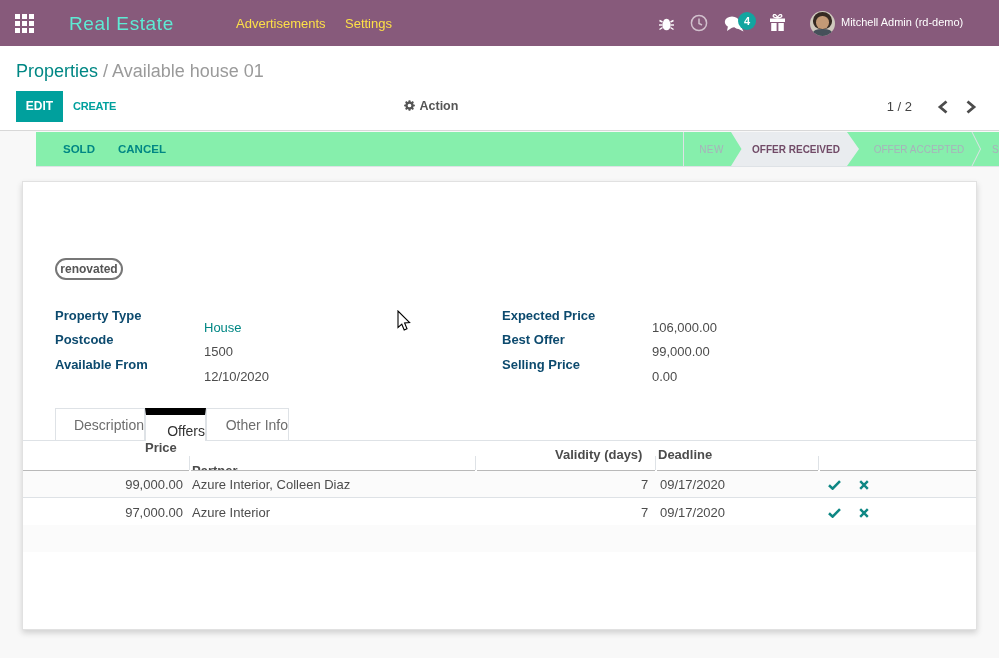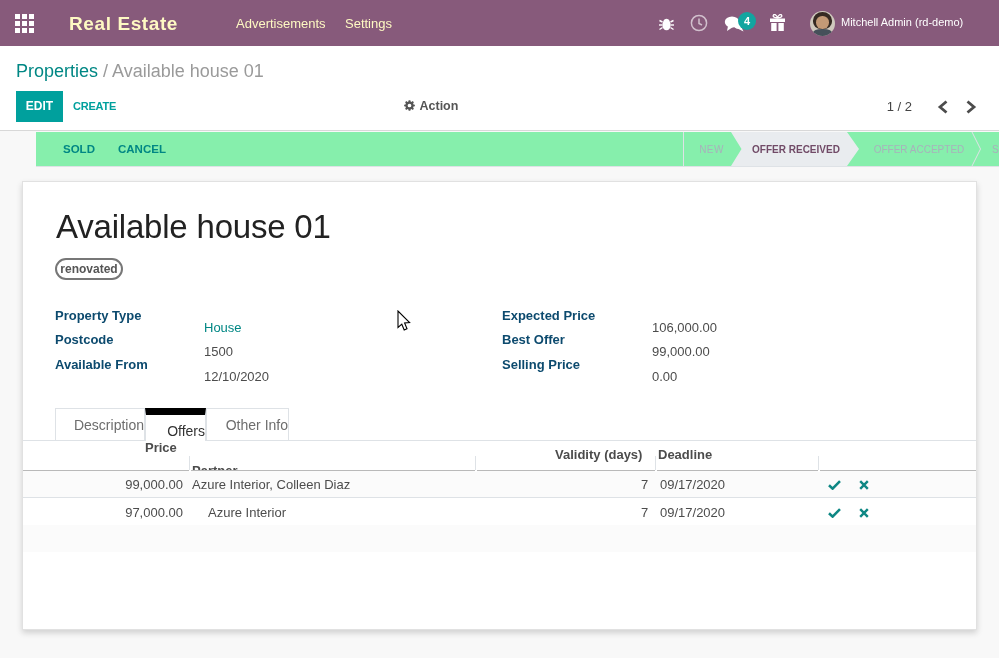--- a/index.html
+++ b/index.html
@@ -4,22 +4,22 @@
 <style>
 * { margin:0; padding:0; box-sizing:border-box; }
 html,body { width:999px; height:658px; overflow:hidden; }
 body { font-family:"Liberation Sans", sans-serif; background:#f8f8f8; position:relative; }
 .abs { position:absolute; }
 
 
 #navbar { position:absolute; left:0; top:0; width:999px; height:46px; background:#875A7B; box-shadow:0 1px 2px rgba(0,0,0,0.3); }
 #grid-icon { position:absolute; left:15px; top:14px; width:19px; height:19px; display:grid; grid-template-columns:5px 5px 5px; grid-template-rows:5px 5px 5px; gap:2px; }
 #grid-icon div { background:#fff; }
-#brand { position:absolute; left:69px; top:13px; font-size:19px; font-weight:bold; color:#fef9c3; letter-spacing:0.6px; }
-.topmenu { position:absolute; top:16px; font-size:13px; color:#fef9c3; }
+#brand { position:absolute; left:69px; top:13px; font-size:19px; font-weight:normal; color:#5eead4; letter-spacing:0.6px; }
+.topmenu { position:absolute; top:16px; font-size:13px; color:#fde047; }
 
 
 #cp { position:absolute; left:0; top:46px; width:999px; height:85px; background:#fff; border-bottom:1px solid #d8d8d8; }
 #breadcrumb { position:absolute; left:16px; top:15px; font-size:18px; color:#9a9a9a; }
 #breadcrumb a { color:#008784; text-decoration:none; }
 #btn-edit { position:absolute; left:16px; top:45px; width:47px; height:31px; background:#00A09D; color:#fff; font-size:12px; font-weight:bold; text-align:center; line-height:31px; }
 #btn-create { position:absolute; left:73px; top:45px; height:31px; color:#00A09D; font-size:11px; font-weight:bold; line-height:31px; letter-spacing:-0.2px; }
 #action-menu { position:absolute; left:404px; top:45px; height:31px; line-height:31px; font-size:12.5px; font-weight:bold; color:#555; }
 #pager { position:absolute; right:87px; top:45px; height:31px; line-height:31px; font-size:13px; color:#444; }
 
@@ -127,21 +127,20 @@
     <polygon points="55,0 171,0 183,17 171,34 55,34 65.5,17" fill="#e9ecef"></polygon>
     <polyline points="296,0 304.5,17 296,34" fill="none" stroke="#dee2e6" stroke-width="1"></polyline>
     <text x="35.5" y="21" font-size="10" fill="#a8b1bb" font-family="Liberation Sans, sans-serif" text-anchor="middle" letter-spacing="0.4">NEW</text>
     <text x="120" y="21" font-size="10" font-weight="bold" fill="#714B67" font-family="Liberation Sans, sans-serif" text-anchor="middle" letter-spacing="0">OFFER RECEIVED</text>
     <text x="243" y="21" font-size="10" fill="#a8b1bb" font-family="Liberation Sans, sans-serif" text-anchor="middle" letter-spacing="0">OFFER ACCEPTED</text>
     <text x="330.5" y="21" font-size="10" fill="#a8b1bb" font-family="Liberation Sans, sans-serif" text-anchor="middle" letter-spacing="0.4">SOLD</text>
   </svg>
 </div>
 
 <div id="sheet">
-  <div id="title">Available house 01</div>
   <div id="tag">renovated</div>
 
   <div class="flabel" style="left:32px;top:126px;">Property Type</div>
   <div class="fval" style="left:181px;top:126px;"><a>House</a></div>
   <div class="flabel" style="left:32px;top:150px;">Postcode</div>
   <div class="fval" style="left:181px;top:150px;">1500</div>
   <div class="flabel" style="left:32px;top:175px;">Available From</div>
   <div class="fval" style="left:181px;top:175px;">12/10/2020</div>
 
   <div class="flabel" style="left:479px;top:126px;">Expected Price</div>
@@ -170,21 +169,21 @@
   <div class="abs" style="left:795px;top:288px;width:2px;height:2px;background:#fff;z-index:3;"></div>
   <div class="abs" style="left:0;top:288px;width:953px;height:1px;background:#b9b9b9;"></div>
 
   <div class="abs" style="left:0;top:289px;width:953px;height:27px;background:#fbfbfb;border-bottom:1px solid #dee2e6;"></div>
   <div class="td" style="left:60px;top:295px;width:100px;text-align:right;">99,000.00</div>
   <div class="td" style="left:169px;top:295px;">Azure Interior, Colleen Diaz</div>
   <div class="td" style="left:618px;top:295px;">7</div>
   <div class="td" style="left:637px;top:295px;">09/17/2020</div>
 
   <div class="td" style="left:60px;top:323px;width:100px;text-align:right;">97,000.00</div>
-  <div class="td" style="left:169px;top:323px;margin-left:16px;">Azure Interior</div>
+  <div class="td" style="left:169px;top:323px;">Azure Interior</div>
   <div class="td" style="left:618px;top:323px;">7</div>
   <div class="td" style="left:637px;top:323px;">09/17/2020</div>
 
   <div class="abs" style="left:0;top:343px;width:953px;height:27px;background:#fbfbfb;"></div>
 
   <svg class="abs" style="left:805px;top:298px;" width="13" height="10" viewBox="0 0 13 10">
       <path d="M1 5.2 L4.6 8.6 L12 1.2" fill="none" stroke="#0e8784" stroke-width="2.6"></path>
     </svg>
   <svg class="abs" style="left:836px;top:298px;" width="10" height="10" viewBox="0 0 10 10">
       <path d="M1.2 1.2 L8.8 8.8 M8.8 1.2 L1.2 8.8" fill="none" stroke="#0e8784" stroke-width="2.4"></path>

